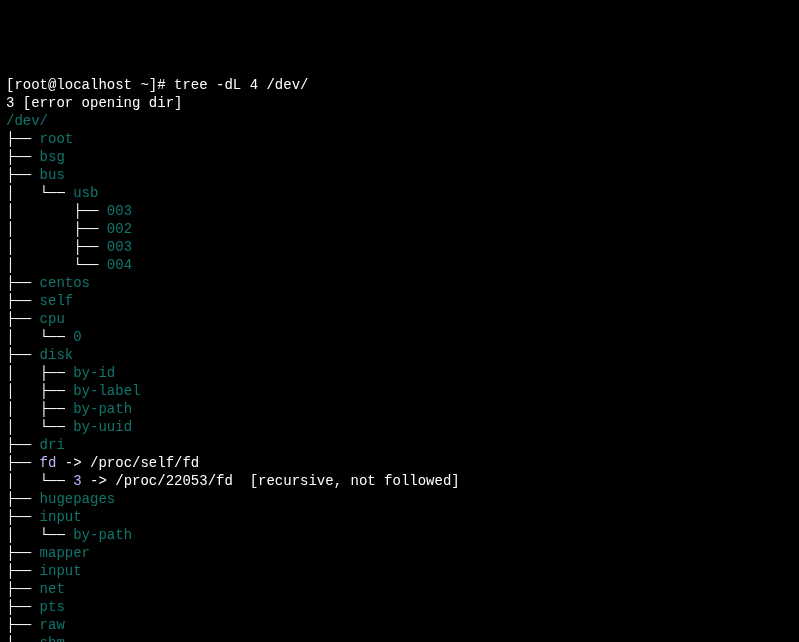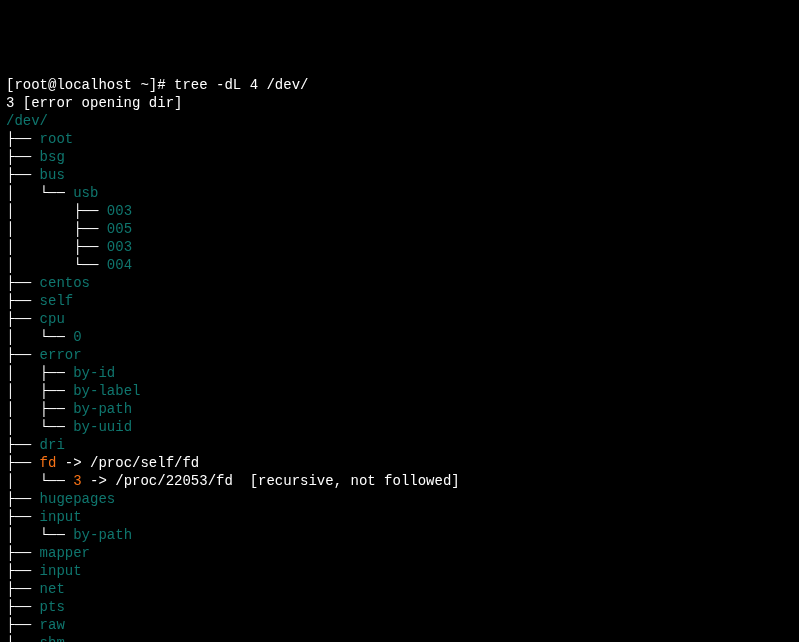--- a/index.html
+++ b/index.html
@@ -10,43 +10,43 @@
       line-height: 18px;
       margin: 0;
       padding: 4px 6px;
       white-space: pre;
       width: 799px;
       height: 642px;
       box-sizing: border-box;
       overflow: hidden;
     }
     .blue { color: #0f766e; }
-    .cyan { color: #f97316; }
+    .cyan { color: #c4b5fd; }
   </style>
 </head>
 <body>
 
 
 
 <div><span>[root@localhost ~]# tree -dL 4 /dev/</span>
 <span>3 [error opening dir]</span>
 <span class="blue">/dev/</span>
 <div id="tree-body"><span>├── </span><span class="blue">root</span>
 <span>├── </span><span class="blue">bsg</span>
 <span>├── </span><span class="blue">bus</span>
 <span>│   └── </span><span class="blue">usb</span>
 <span>│       ├── </span><span class="blue">003</span>
-<span>│       ├── </span><span class="blue">005</span>
+<span>│       ├── </span><span class="blue">002</span>
 <span>│       ├── </span><span class="blue">003</span>
 <span>│       └── </span><span class="blue">004</span>
 <span>├── </span><span class="blue">centos</span>
 <span>├── </span><span class="blue">self</span>
 <span>├── </span><span class="blue">cpu</span>
 <span>│   └── </span><span class="blue">0</span>
-<span>├── </span><span class="blue">error</span>
+<span>├── </span><span class="blue">disk</span>
 <span>│   ├── </span><span class="blue">by-id</span>
 <span>│   ├── </span><span class="blue">by-label</span>
 <span>│   ├── </span><span class="blue">by-path</span>
 <span>│   └── </span><span class="blue">by-uuid</span>
 <span>├── </span><span class="blue">dri</span>
 <span>├── </span><span class="cyan">fd</span><span> -&gt; /proc/self/fd</span>
 <span>│   └── </span><span class="cyan">3</span><span> -&gt; /proc/22053/fd</span><span>  [recursive, not followed]</span>
 <span>├── </span><span class="blue">hugepages</span>
 <span>├── </span><span class="blue">input</span>
 <span>│   └── </span><span class="blue">by-path</span>

